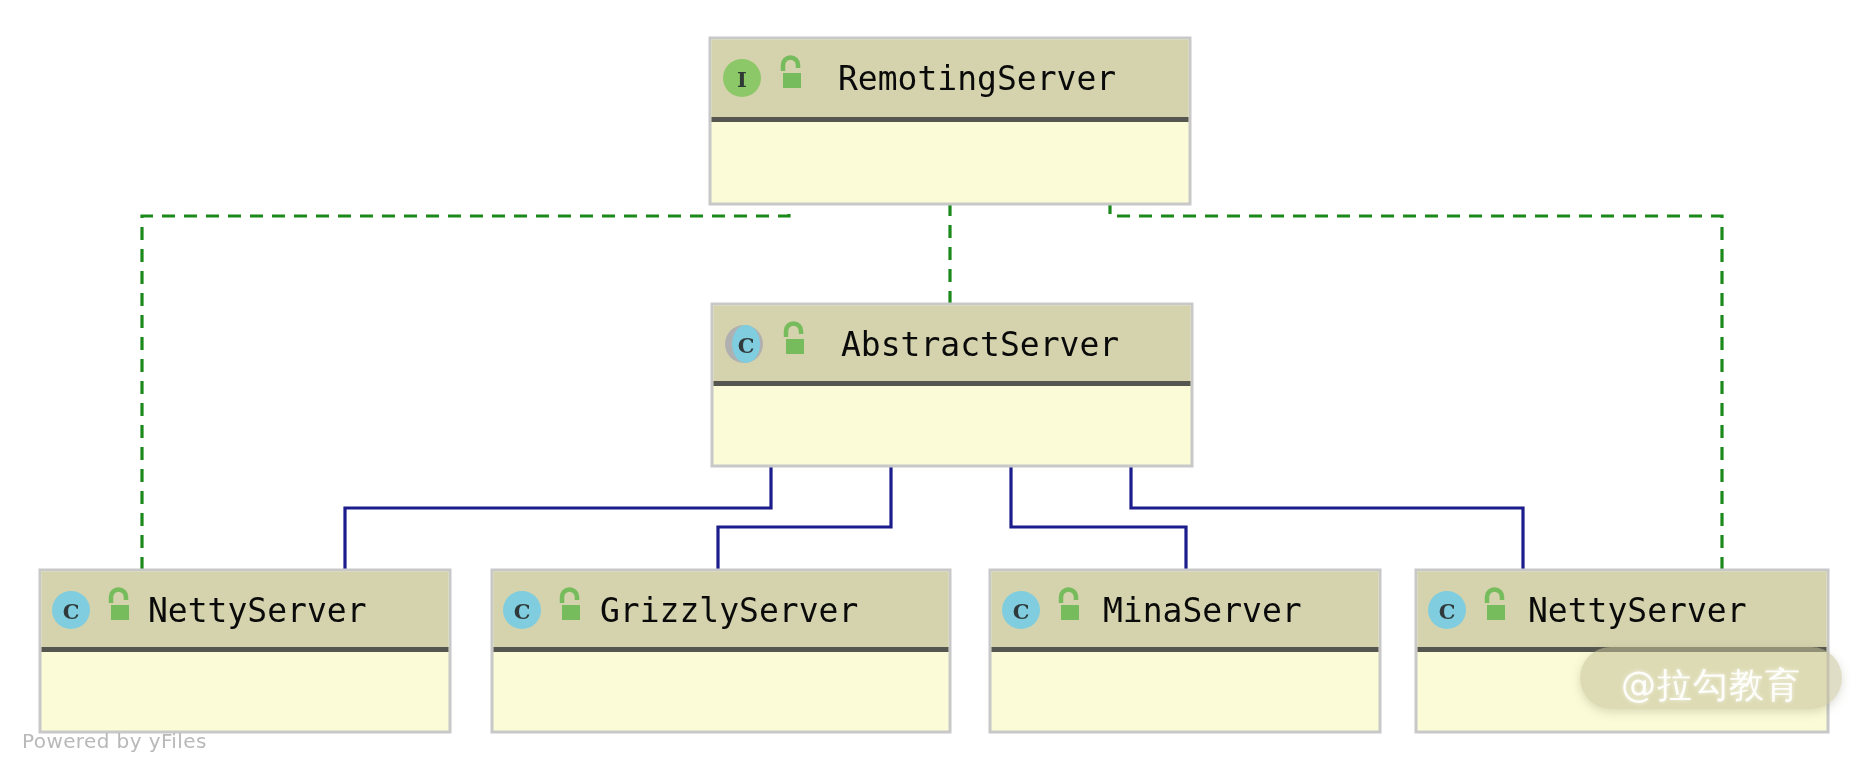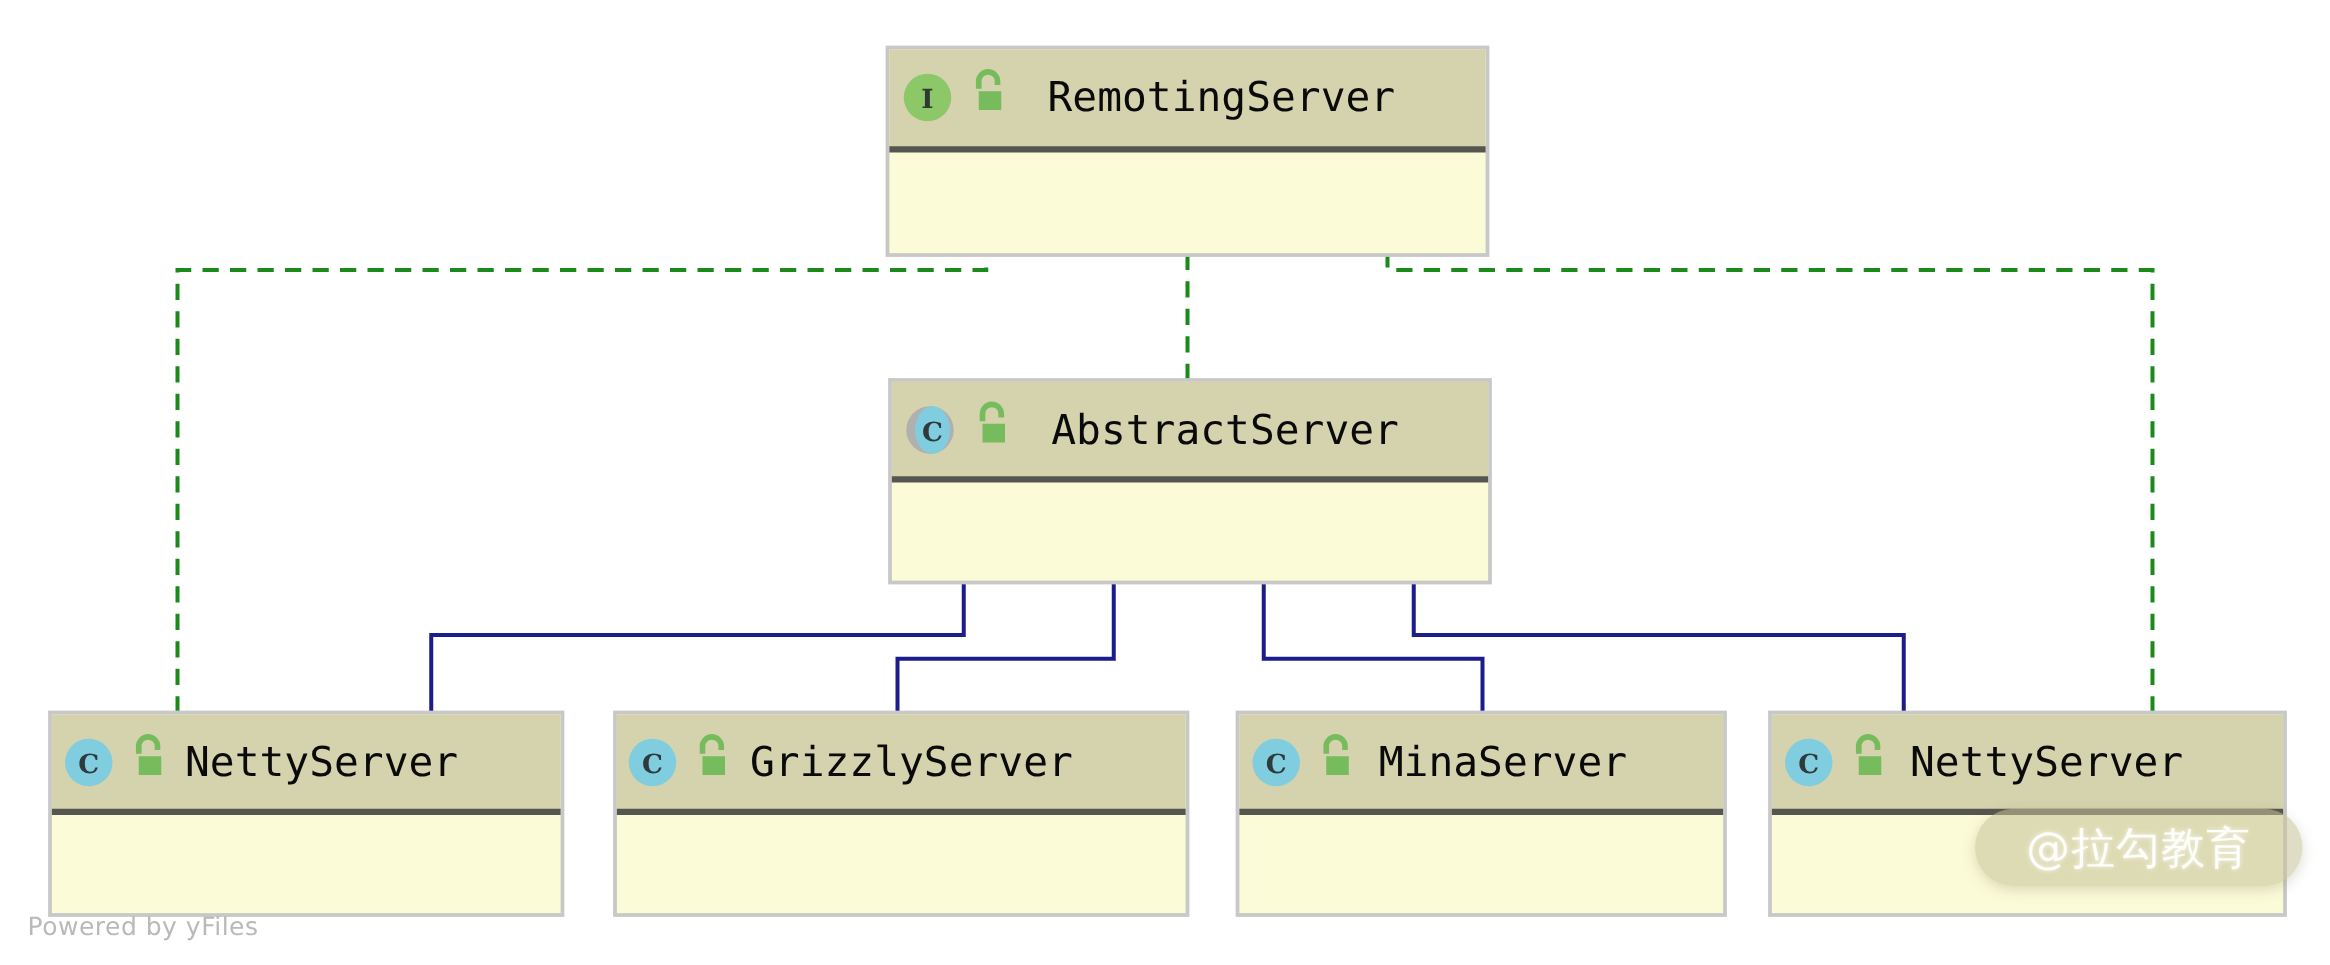--- a/index.html
+++ b/index.html
@@ -52,21 +52,21 @@
   .watermark-box {
     position: absolute;
     left: 1580px;
     top: 647px;
     width: 262px;
     height: 62px;
     border-radius: 34px;
     background: rgba(196, 193, 150, 0.55);
     box-shadow: 0 3px 10px rgba(120,120,90,0.25);
     display: flex;
-    align-items: center;
+    align-items: flex-end;
     justify-content: center;
     pointer-events: none;
   }
   .watermark-text {
     font-family: "DejaVu Sans", "Liberation Sans", sans-serif;
     font-size: 35px;
     color: rgba(255,255,255,0.92);
     text-shadow: 0 0 4px rgba(255,255,255,0.8);
     letter-spacing: 1px;
     white-space: nowrap;

